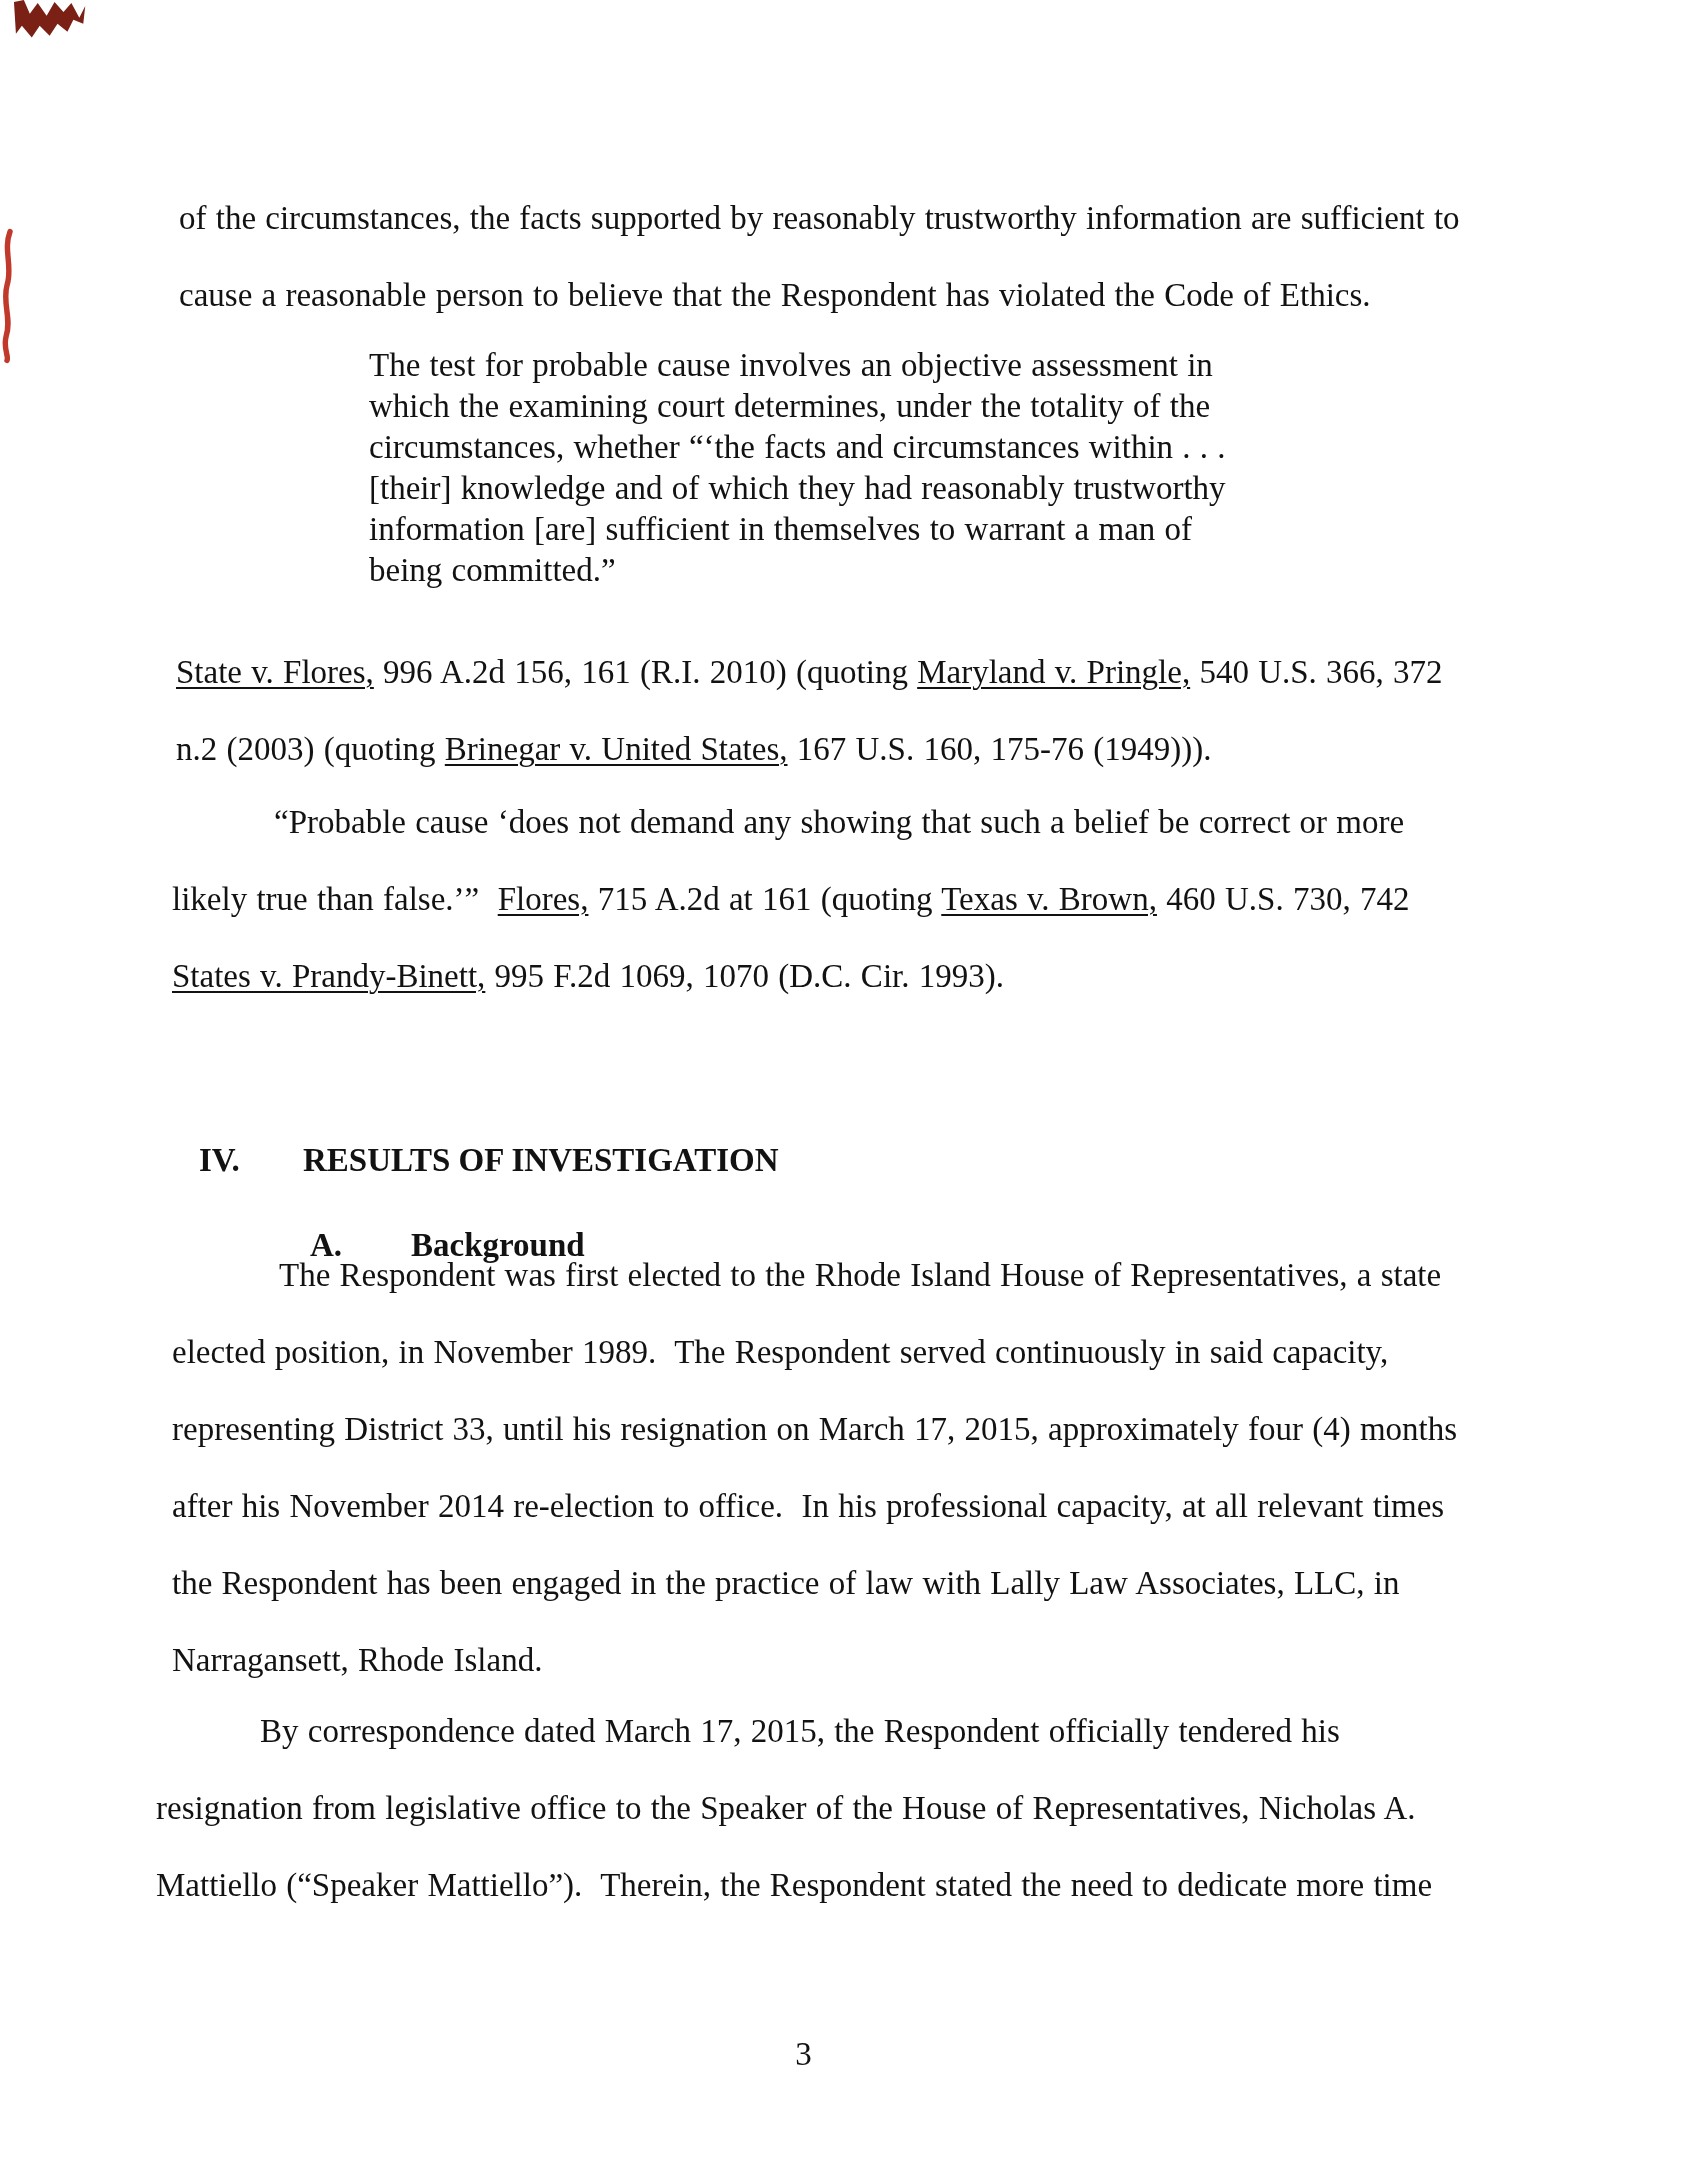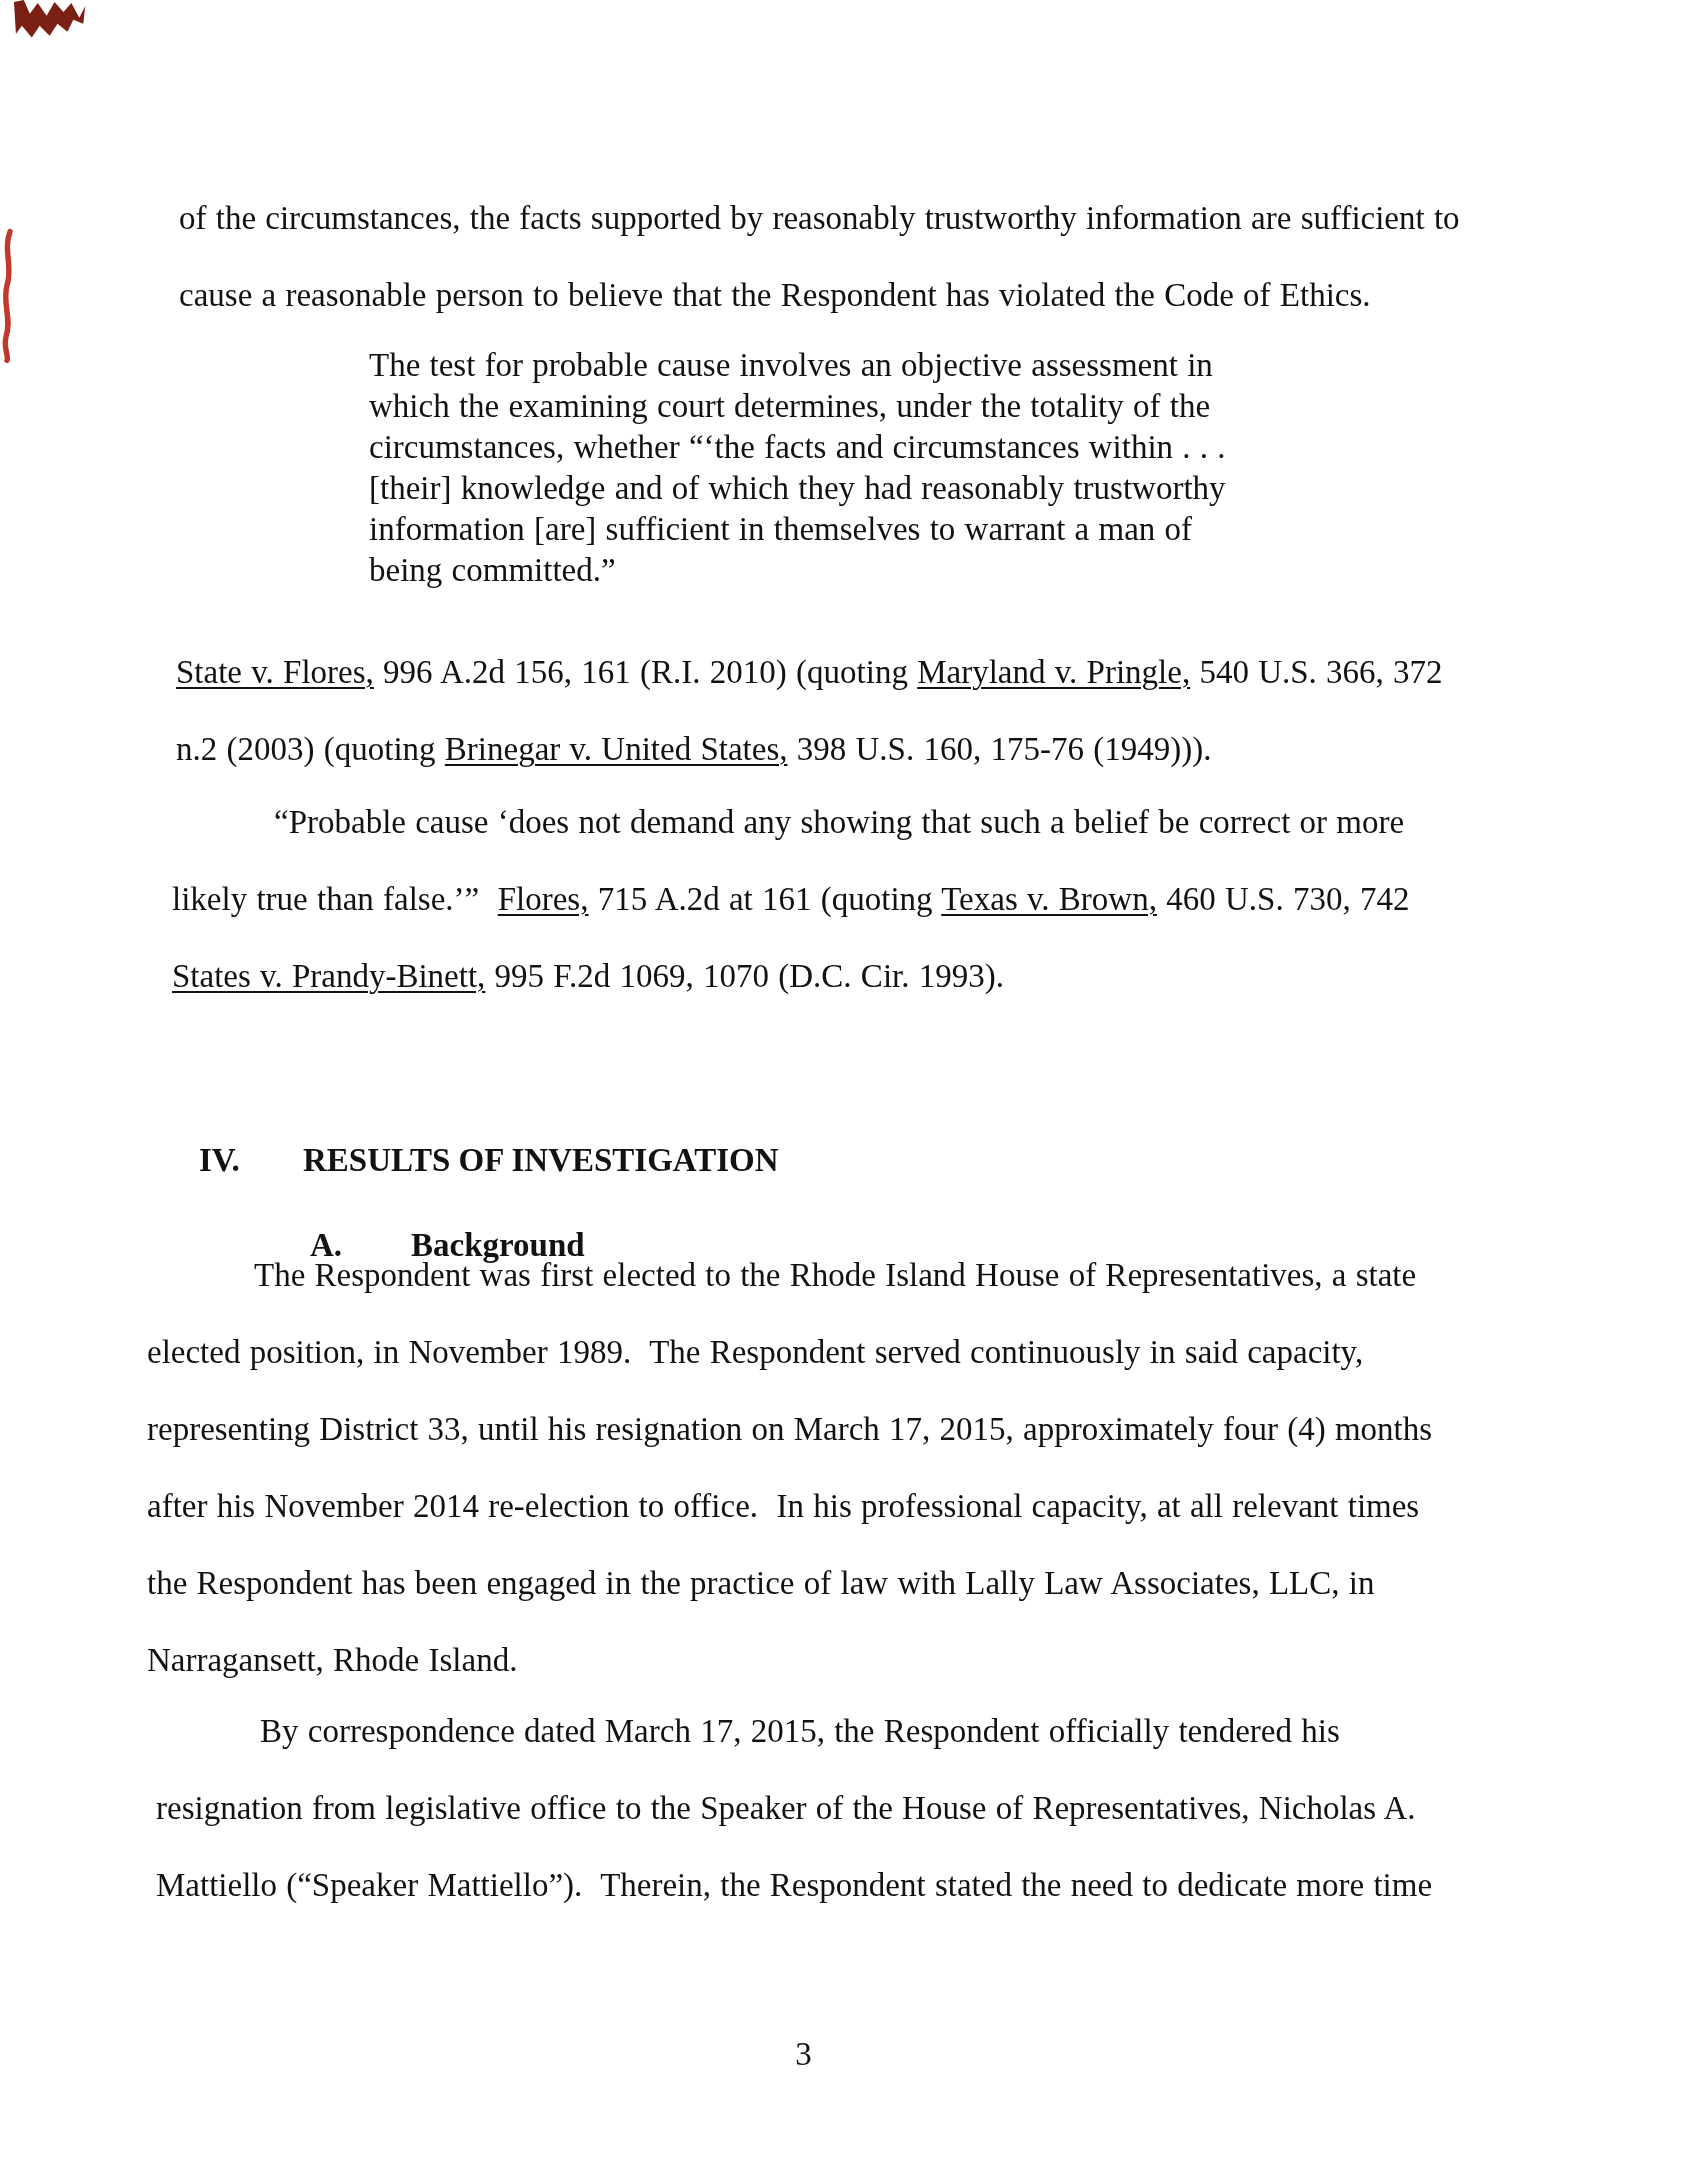--- a/index.html
+++ b/index.html
@@ -75,38 +75,38 @@
     <div class="line">The test for probable cause involves an objective assessment in</div>
     <div class="line">which the examining court determines, under the totality of the</div>
     <div class="line">circumstances, whether “‘the facts and circumstances within . . .</div>
     <div class="line">[their] knowledge and of which they had reasonably trustworthy</div>
     <div class="line">information [are] sufficient in themselves to warrant a man of</div>
     <div class="line">being committed.”</div>
   </div>
 
   <div class="para" style="top:634px; left:176px;">
     <div class="line"><span class="u">State v. Flores,</span><span> 996 A.2d 156, 161 (R.I. 2010) (quoting </span><span class="u">Maryland v. Pringle,</span><span> 540 U.S. 366, 372</span></div>
-    <div class="line"><span>n.2 (2003) (quoting </span><span class="u">Brinegar v. United States,</span><span> 398 U.S. 160, 175-76 (1949))).</span></div>
+    <div class="line"><span>n.2 (2003) (quoting </span><span class="u">Brinegar v. United States,</span><span> 167 U.S. 160, 175-76 (1949))).</span></div>
   </div>
 
   <div class="para" style="top:784px; left:172px;">
     <div class="line indent-103"><span>“Probable cause ‘does not demand any showing that such a belief be correct or more</span></div>
     <div class="line"><span>likely true than false.’”  </span><span class="u">Flores,</span><span> 715 A.2d at 161 (quoting </span><span class="u">Texas v. Brown,</span><span> 460 U.S. 730, 742</span></div>
     <div class="line"><span class="u">States v. Prandy-Binett,</span><span> 995 F.2d 1069, 1070 (D.C. Cir. 1993).</span></div>
   </div>
 
   <div class="heading" style="top:1103px; left:166px;">
     <span class="hnum-1">IV.</span><span>RESULTS OF INVESTIGATION</span>
   </div>
 
   <div class="heading" style="top:1188px; left:277px;">
     <span class="hnum-2">A.</span><span>Background</span>
   </div>
 
-  <div class="para" style="top:1237px; left:147px;">
+  <div class="para" style="top:1237px; left:172px;">
     <div class="line indent-108">The Respondent was first elected to the Rhode Island House of Representatives, a state</div>
     <div class="line">elected position, in November 1989.  The Respondent served continuously in said capacity,</div>
     <div class="line">representing District 33, until his resignation on March 17, 2015, approximately four (4) months</div>
     <div class="line">after his November 2014 re-election to office.  In his professional capacity, at all relevant times</div>
     <div class="line">the Respondent has been engaged in the practice of law with Lally Law Associates, LLC, in</div>
     <div class="line">Narragansett, Rhode Island.</div>
   </div>
 
   <div class="para" style="top:1693px; left:156px;">
     <div class="line indent-105">By correspondence dated March 17, 2015, the Respondent officially tendered his</div>

